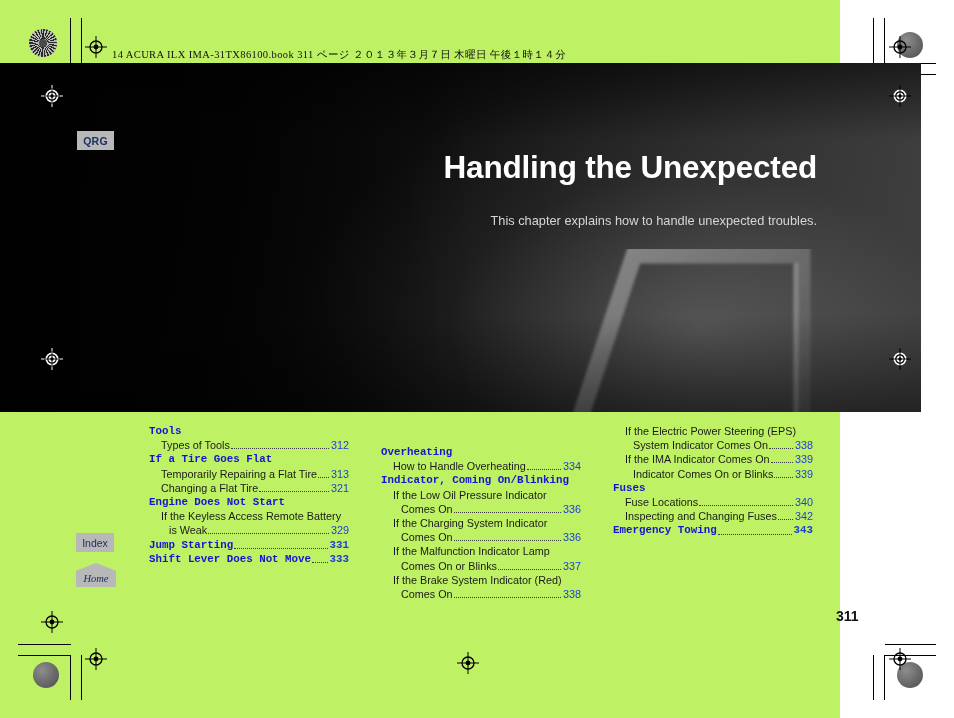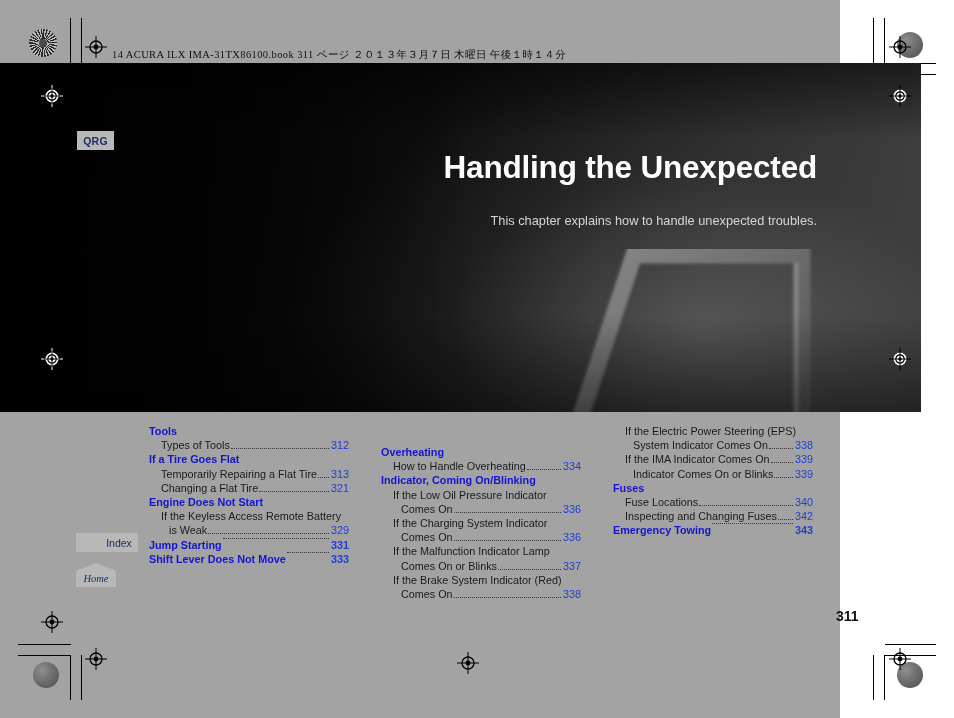--- a/index.html
+++ b/index.html
@@ -12,21 +12,21 @@
     height: 718px;
     overflow: hidden;
     font-family: "Liberation Sans", sans-serif;
     position: relative;
   }
   .page {
     position: absolute;
     left: 0; top: 0;
     width: 840px;
     height: 718px;
-    background: #a3a3a3;
+    background: #bef264;
   }
 
   
   .cropline {
     position: absolute;
     background: #000000;
   }
   .reg {
     position: absolute;
     width: 22px; height: 22px;
@@ -133,21 +133,20 @@
   .tab-index {
     position: absolute;
     left: 76px; top: 533px;
     width: 38px; height: 19px;
     background: #b8b8b8;
     color: #1b2f66;
     font-size: 10.5px;
     display: flex;
     align-items: center;
     justify-content: center;
-    padding-left: 24px;
   }
   .tab-home {
     position: absolute;
     left: 76px; top: 563px;
     width: 40px; height: 24px;
     background: #b8b8b8;
     clip-path: polygon(50% 0%, 100% 32%, 100% 100%, 0% 100%, 0% 32%);
     color: #1b2f66;
     font-size: 10.5px;
     font-style: italic;
@@ -173,21 +172,22 @@
   .toc-col.c2 { left: 381px; width: 200px; margin-top: 21px; }
   .toc-col.c3 { left: 613px; width: 200px; }
 
   .toc-head {
     color: #1414d2;
     font-weight: bold;
     font-size: 10.8px;
     line-height: 14.2px;
     white-space: nowrap;
     display: flex;
-    align-items: flex-start;
+    align-items: flex-end;
+    font-family: Liberation Mono, monospace;
   }
   .toc-head .lbl { white-space: nowrap; }
   .toc-item {
     color: #1a1a1a;
     font-size: 10.8px;
     line-height: 14.2px;
     padding-left: 12px;
     display: flex;
     align-items: baseline;
     white-space: nowrap;

